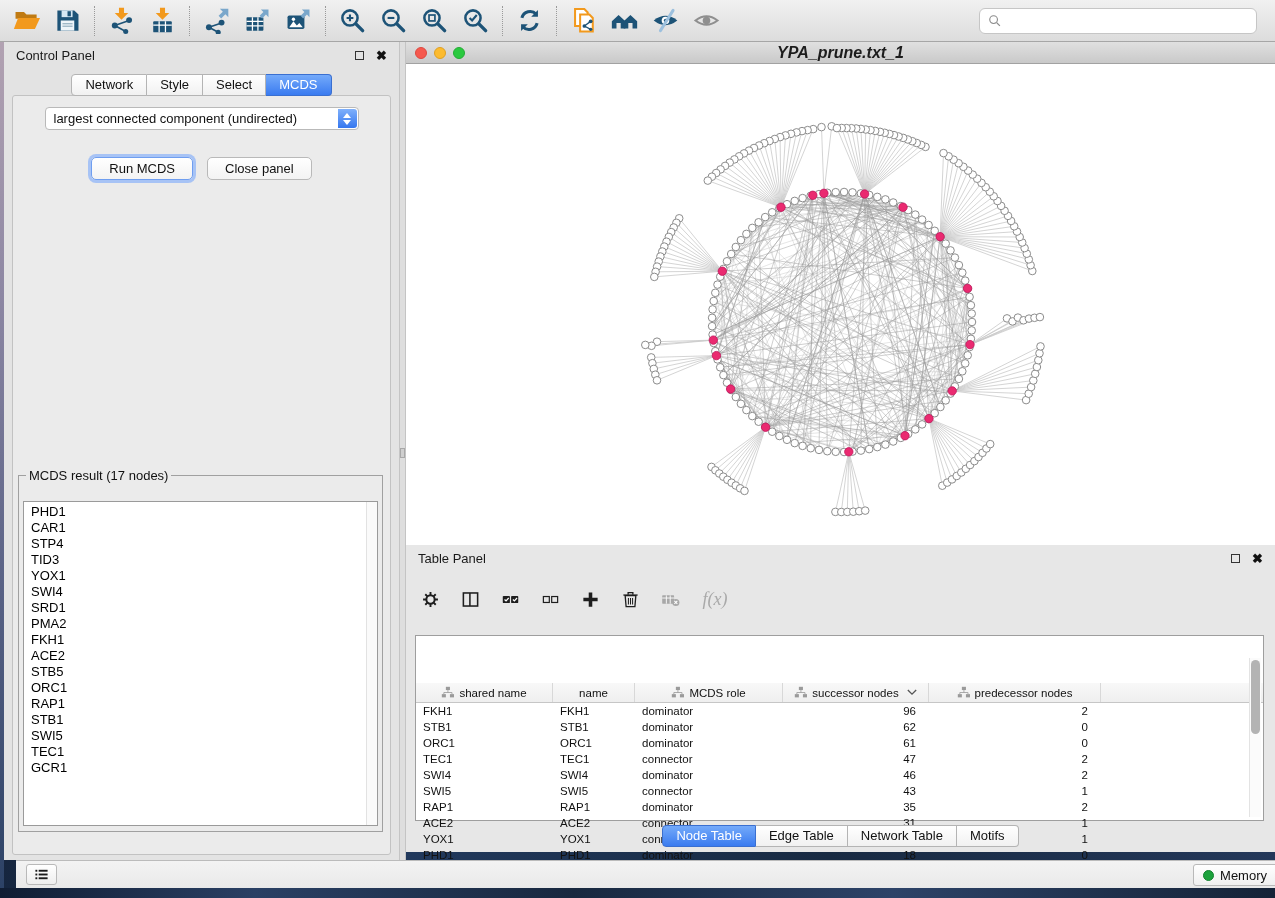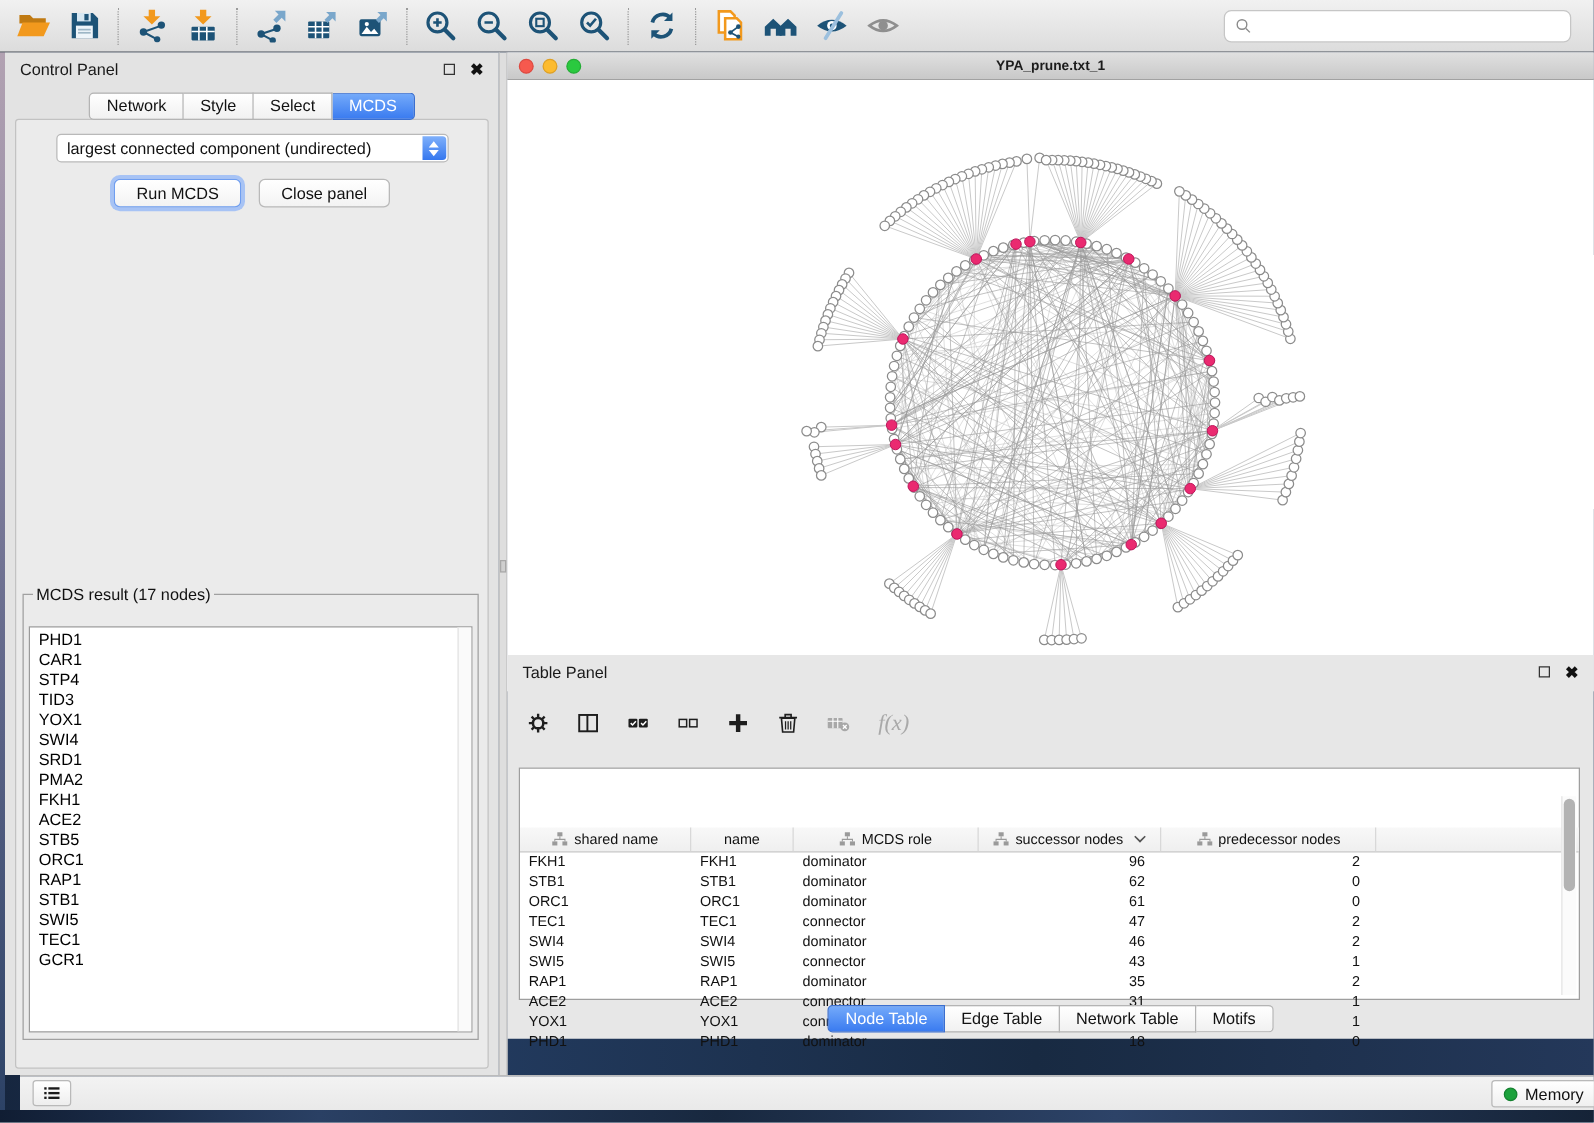--- a/index.html
+++ b/index.html
@@ -44,51 +44,51 @@
     background:#ebebeb; border:1px solid #c2c2c2; border-radius:3px; }
   .opt-label { text-align:center; margin-top:22px; font-size:13px; color:#111; }
   .criterion-select { margin:11px auto 0; width:314px; height:23px; background:#fff;
     border:1px solid #b9b9b9; border-radius:4px; display:flex; align-items:center;
     font-size:13px; color:#111; padding-left:8px; position:relative; }
   .stepper { position:absolute; right:1px; top:1px; bottom:1px; width:19px; border-radius:0 3px 3px 0;
     background:linear-gradient(#7fb0fb,#3577ef); display:flex; flex-direction:column;
     align-items:center; justify-content:center; gap:2px; }
   .tri-up { width:0; height:0; border-left:4px solid transparent; border-right:4px solid transparent; border-bottom:5px solid #fff; }
   .tri-down { width:0; height:0; border-left:4px solid transparent; border-right:4px solid transparent; border-top:5px solid #fff; }
-  .btn-row { display:flex; justify-content:center; gap:14px; margin-top:13px; }
+  .btn-row { display:flex; justify-content:center; gap:14px; margin-top:27px; }
   .mac-btn { height:23px; padding:0 17px; font-size:13px; color:#111;
     background:linear-gradient(#ffffff,#f3f3f3); border:1px solid #b9b9b9; border-radius:5px; }
   .mac-btn.focused { box-shadow:0 0 0 3px rgba(121,169,252,.6); border-color:#6f9ef0; }
   .mcds-fieldset { position:absolute; left:5px; right:7px; top:372px; bottom:22px;
     border:1px solid #a0a0a0; margin:0; padding:3px; }
   .mcds-fieldset legend { font-size:13px; color:#111; padding:0 3px; margin-left:4px; }
   .mcds-list { position:absolute; left:4px; right:4px; top:18px; bottom:5px; background:#fff;
     border:1px solid #9a9a9a; overflow:hidden; font-size:13px; line-height:16px; padding:2px 16px 0 7px; }
   .list-track { position:absolute; right:5px; top:19px; bottom:6px; width:11px;
     background:#fafafa; border-left:1px solid #e2e2e2; }
   
   .v-splitter { position:absolute; left:399px; top:42px; width:7px; height:818px; background:#dedede;
     border-left:1px solid #c4c4c4; border-right:1px solid #c4c4c4; }
   .v-splitter .handle { position:absolute; top:406px; left:0; width:5px; height:10px;
     background:#cfcfcf; border:1px solid #a8a8a8; }
   
   .network-window { position:absolute; left:406px; top:42px; width:869px; height:511px; background:#fff; }
   .net-titlebar { height:22px; background:linear-gradient(#e0e0e0,#c9c9c9); border-bottom:1px solid #a2a2a2;
     position:relative; display:flex; align-items:center; justify-content:center;
-    font-size:11px; font-weight:bold; color:#1c1c1c; }
+    font-size:16px; font-weight:bold; color:#1c1c1c;font-style:italic; }
   .lights { position:absolute; left:9px; top:5px; display:flex; gap:7px; }
   .light { width:12px; height:12px; border-radius:50%; }
   .light.red { background:#f6594e; border:1px solid #dd4940; }
   .light.yellow { background:#fcbb2f; border:1px solid #dfa023; }
   .light.green { background:#2ac93f; border:1px solid #24ad35; }
   .net-canvas { position:absolute; left:0; top:22px; width:869px; height:489px; background:#fff; }
   .h-handle { position:absolute; left:429px; top:505px; width:9px; height:6px;
     background:#d0d0d0; border:1px solid #b0b0b0; }
   
-  .table-panel { position:absolute; left:406px; top:524px; width:869px; height:307px; background:#e7e7e7; }
+  .table-panel { position:absolute; left:406px; top:545px; width:869px; height:307px; background:#e7e7e7; }
   .tp-toolbar { position:absolute; left:12px; top:32px; height:44px; display:flex; align-items:center; gap:16px; }
   .tp-btn { width:24px; height:24px; display:flex; align-items:center; justify-content:center;
     background:none; border:none; padding:0; }
   .tp-btn svg { width:19px; height:19px; }
   .fx { font-family:"Liberation Serif", serif; font-style:italic; font-size:18px; color:#a9a9a9; }
   .node-table { position:absolute; left:9px; top:90px; width:849px; height:186px;
     background:#fff; border:1px solid #9e9e9e; }
   .thead { display:flex; height:20px; background:linear-gradient(#f8f8f8,#efefef);
     border-bottom:1px solid #c6c6c6; font-size:11.5px; color:#111;margin-top:47px; }
   .th { display:flex; align-items:center; justify-content:center; gap:5px; border-right:1px solid #d8d8d8; }

